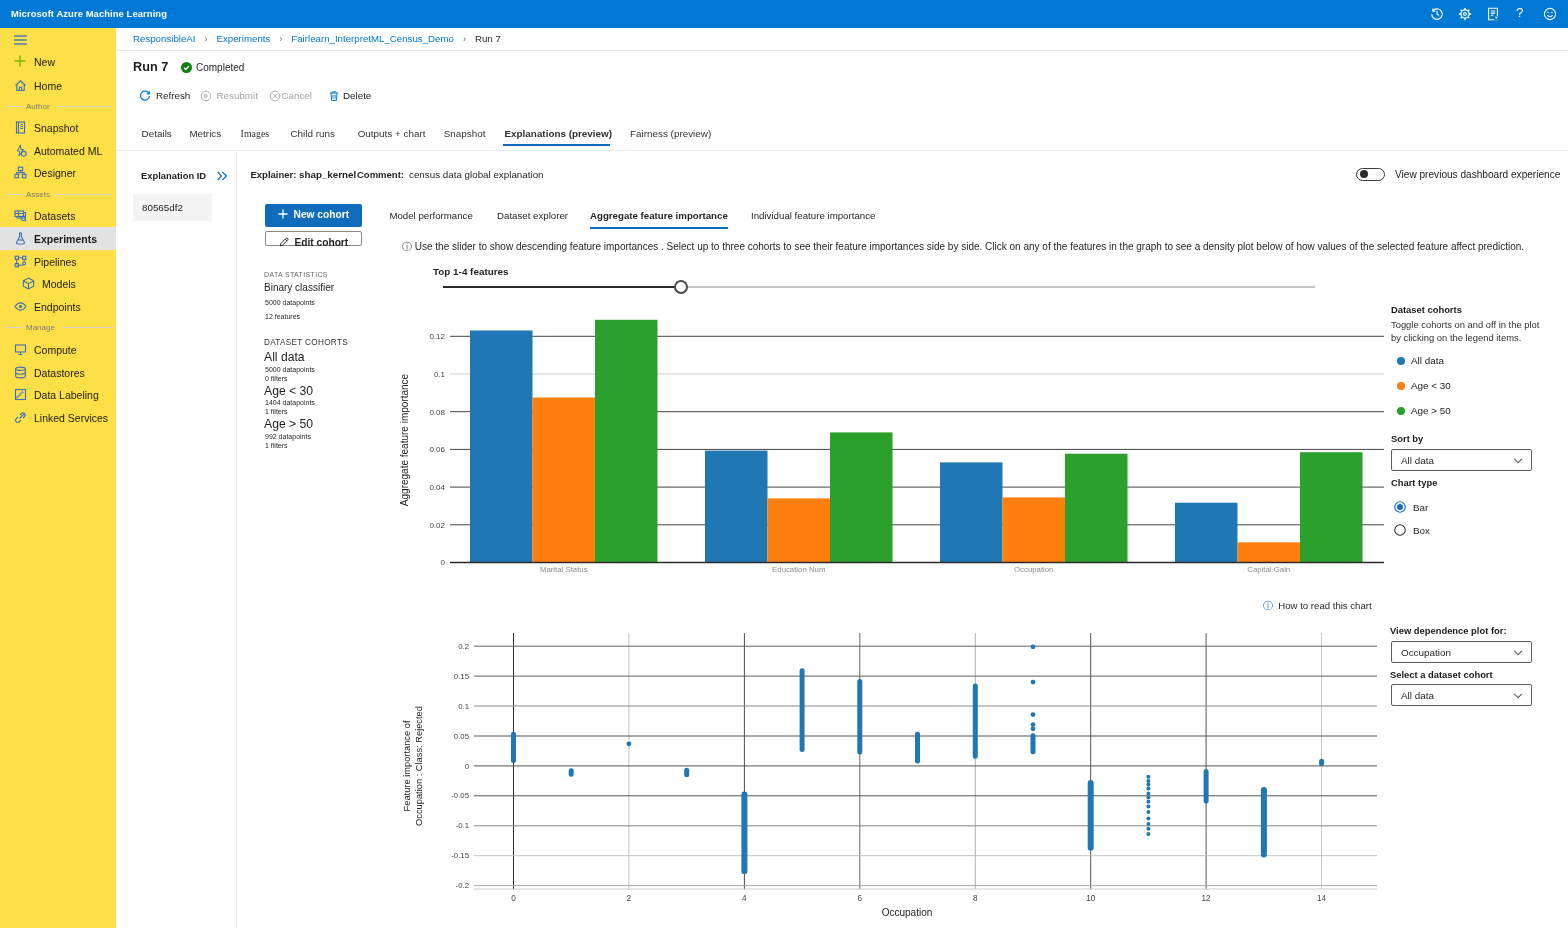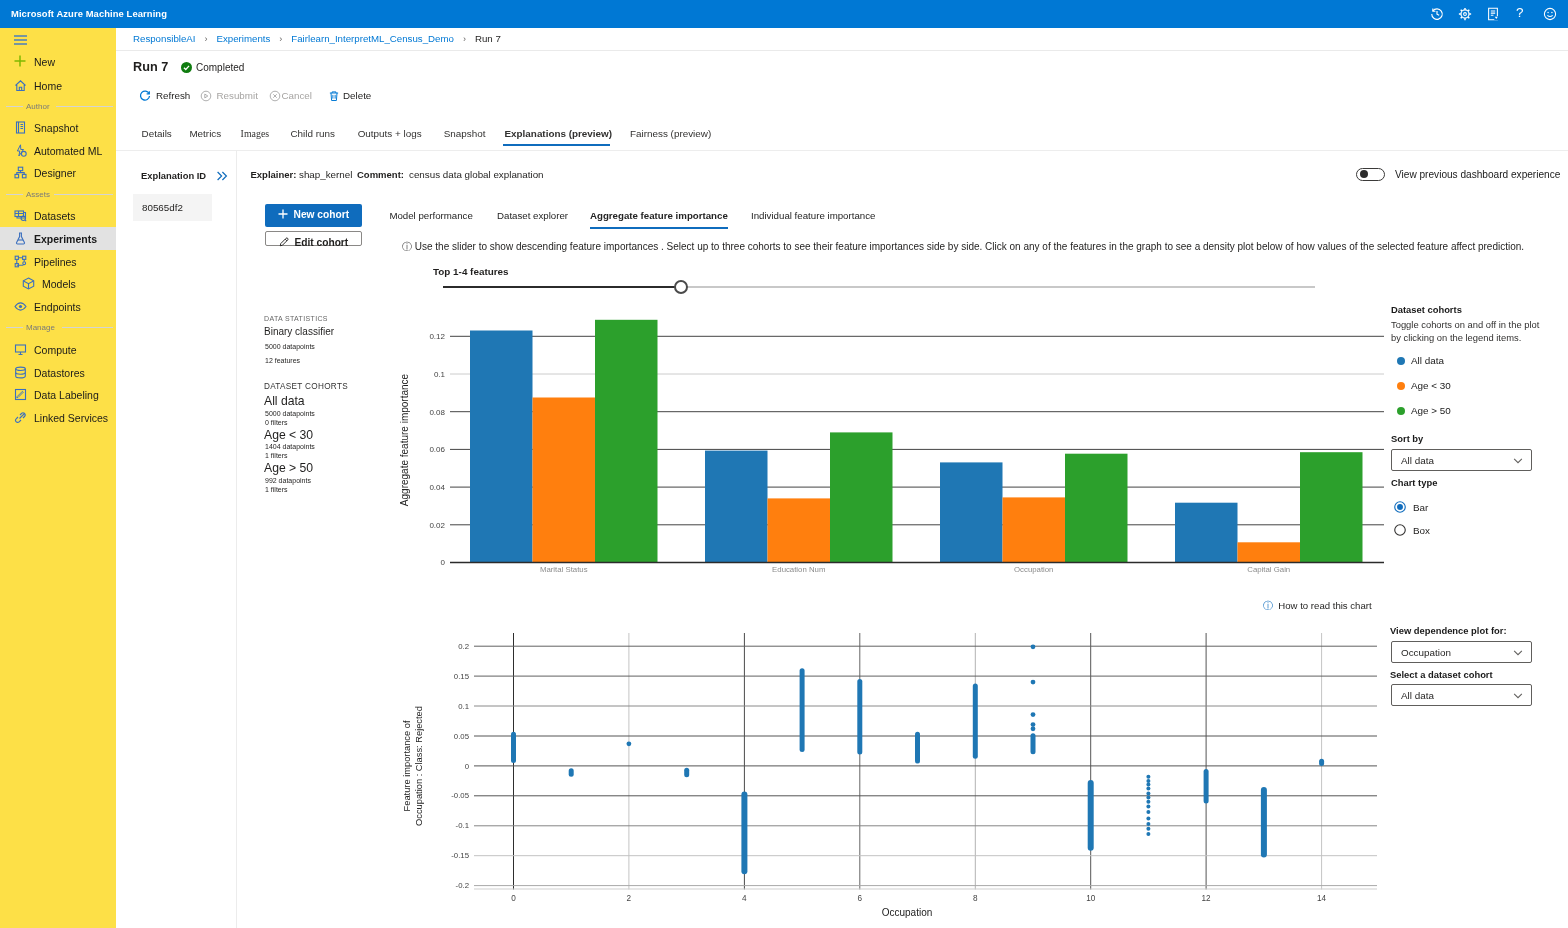--- a/index.html
+++ b/index.html
@@ -43,21 +43,21 @@
 #btn-new { position:absolute; left:265px; top:204px; width:97px; height:23px; background:#0f6cbd; border-radius:2px; color:#fff; font-size:10.2px; font-weight:600; text-align:center; line-height:22px; }
 #btn-edit { position:absolute; left:265px; top:231px; width:97px; height:15px; background:#fff; border:1px solid #8a8886; border-radius:2px; color:#201f1e; font-size:10.2px; font-weight:600; text-align:center; line-height:21px; }
 .stab { position:absolute; top:209.5px; font-size:9.7px; color:#242424; white-space:nowrap; }
 .stab.act { font-weight:700; }
 #stabline { position:absolute; left:590px; top:227px; width:138px; height:2px; background:#0f6cbd; }
 #inforow { position:absolute; left:402px; top:240px; font-size:10px; color:#201f1e; white-space:nowrap; }
 #sl-lbl { position:absolute; left:433px; top:266px; font-size:9.9px; font-weight:700; }
 #sl-track1 { position:absolute; left:443px; top:286px; width:238px; height:2px; background:#2b2b2b; }
 #sl-track2 { position:absolute; left:681px; top:286px; width:634px; height:2px; background:#c8c8c8; }
 #sl-thumb { position:absolute; left:674px; top:280px; width:14px; height:14px; border-radius:50%; background:#fff; border:2px solid #4a4a4a; }
-.ls { position:absolute; white-space:nowrap;margin-top:44px; }
+.ls { position:absolute; white-space:nowrap; }
 .rp-h { position:absolute; left:1391px; font-size:9.4px; font-weight:700; color:#1a1a1a; white-space:nowrap; }
 .rp-t { position:absolute; left:1391px; font-size:9.4px; color:#323130; line-height:12.5px; }
 .leg { position:absolute; left:1397px; font-size:9.9px; color:#1a1a1a; }
 .dot { display:inline-block; width:8px; height:8px; border-radius:50%; margin-right:6px; vertical-align:-1px; }
 .dd { position:absolute; left:1391px; width:141px; height:22px; border:1px solid #605e5c; border-radius:2px; background:#fff; font-size:9.9px; }
 .dd span { position:absolute; left:9px; top:5px; }
 .dd svg { position:absolute; right:8px; top:8px; }
 .radio { position:absolute; left:1394px; font-size:9.9px; }
 </style>
 </head>
@@ -243,38 +243,38 @@
 <div class="tool gray" style="left:281.5px;">Cancel</div>
 <svg class="ticon" style="left:327.5px;" width="12" height="12" viewBox="0 0 16 16" fill="none" stroke="#0078d4" stroke-width="1.3">
     <path d="M2.5 4 h11 M5.5 4 V2.5 h5 V4 M4 4 l.8 10 h6.4 L12 4 M6.5 6.5 v5 M9.5 6.5 v5"></path>
   </svg>
 <div class="tool" style="left:343px;">Delete</div>
 
 <div class="mtab" style="left:141.6px;">Details</div>
 <div class="mtab" style="left:189.4px;">Metrics</div>
 <div class="mtab" style="left:240.6px;font-family:Liberation Serif, serif;">Images</div>
 <div class="mtab" style="left:290.4px;">Child runs</div>
-<div class="mtab" style="left:357.7px;">Outputs + logs</div>
+<div class="mtab" style="left:357.7px;">Outputs + chart</div>
 <div class="mtab" style="left:443.7px;">Snapshot</div>
 <div class="mtab act" style="left:504.5px;">Explanations (preview)</div>
 <div class="mtab" style="left:630px;">Fairness (preview)</div>
 <div id="tabline"></div>
 <div id="tabrule"></div>
 
 <div id="expl-title">Explanation ID</div>
 <svg class="abs" style="left:216px;top:169.5px" width="12" height="12" viewBox="0 0 15 13" fill="none" stroke="#0f6cbd" stroke-width="1.5">
     <path d="M2 1.5 L7 6.5 L2 11.5 M8 1.5 L13 6.5 L8 11.5"></path>
   </svg>
 <div id="expl-box">
     <span>80565df2</span>
   </div>
 <div id="vsep"></div>
 
 <div class="exr b" style="left:250.5px;">Explainer:</div>
-<div class="exr" style="left:299px;">shap_kernel</div>
+<div class="exr" style="left:299px;font-weight:bold;">shap_kernel</div>
 <div class="exr b" style="left:357px;">Comment:</div>
 <div class="exr" style="left:409px;">census data global explanation</div>
 
 <div id="toggle">
     <div class="knob"></div>
   </div>
 <div id="toggle-lbl">View previous dashboard experience</div>
 
 <div id="btn-new"><svg width="10" height="10" viewBox="0 0 10 10" stroke="#fff" stroke-width="1.3" style="vertical-align:-1px">
       <path d="M5 0.5 V9.5 M0.5 5 H9.5"></path>

